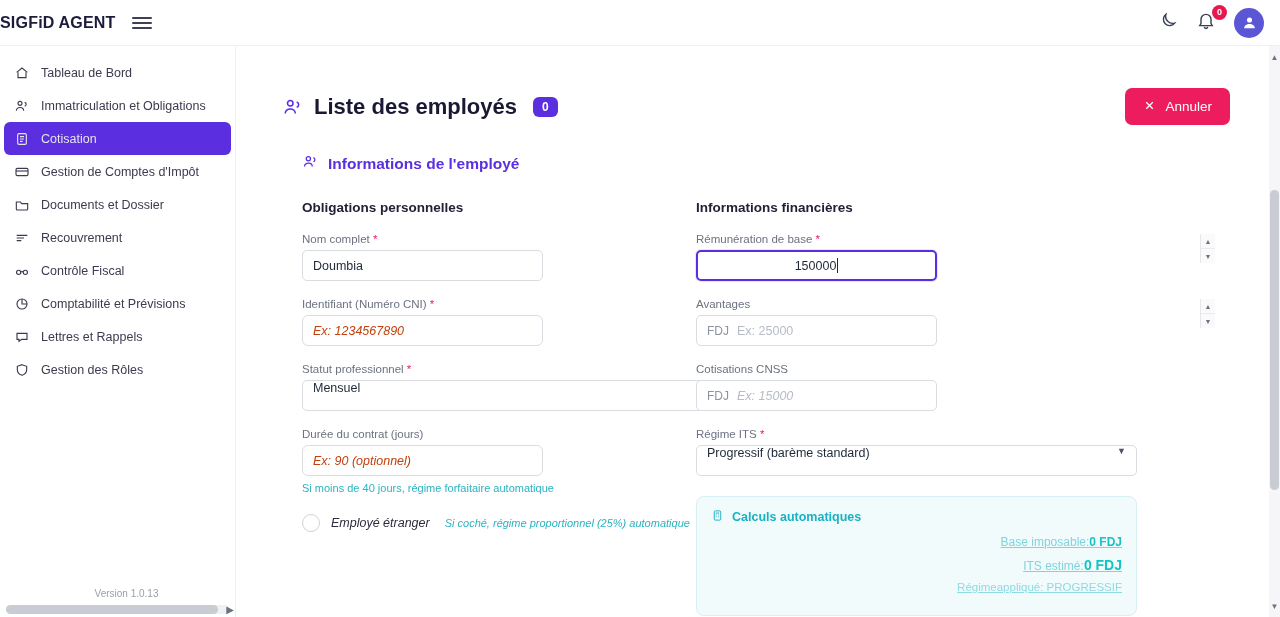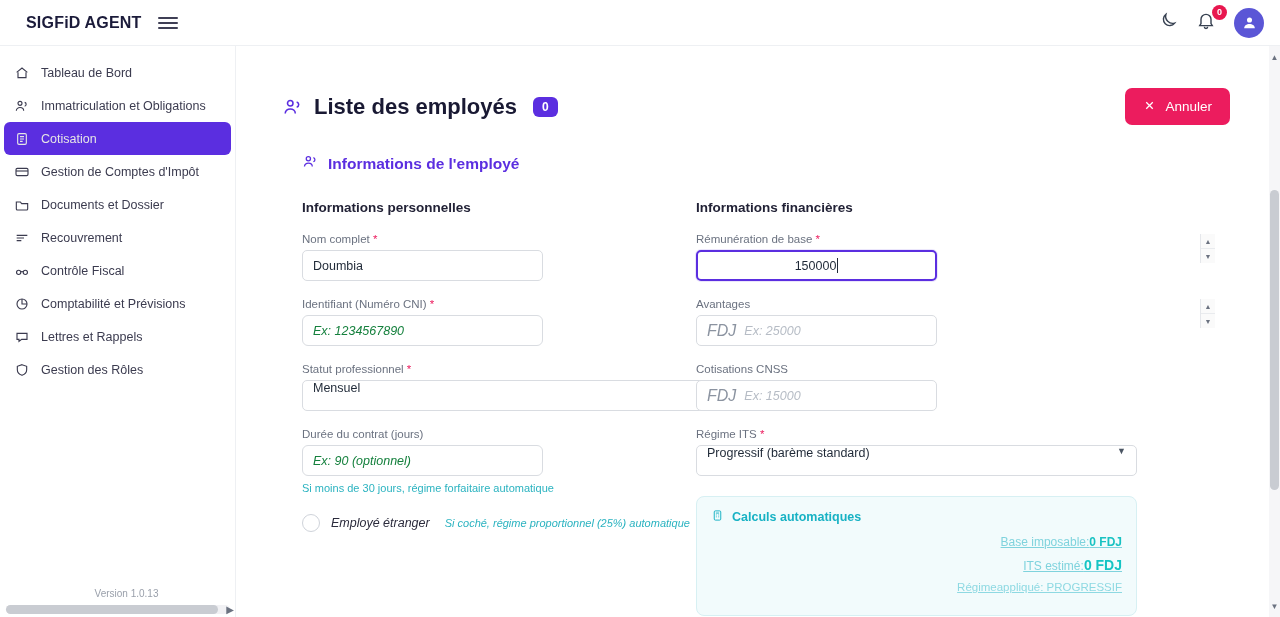--- a/index.html
+++ b/index.html
@@ -16,21 +16,21 @@
   
   .topbar {
     position: absolute; top: 0; left: 0; width: 1280px; height: 46px;
     background: #ffffff;
     border-bottom: 1px solid #eef0f3;
     display: flex; align-items: center;
     z-index: 30;
   }
   .brand {
     font-size: 16px; font-weight: bold; letter-spacing: .2px;
-    color: #1b1b3a; margin-left: 26px;
+    color: #1b1b3a; margin-left: 0;
   }
   .hamburger {
     margin-left: 16px; width: 20px; height: 20px;
     display: flex; flex-direction: column; justify-content: center; gap: 3px;
     cursor: pointer;
   }
   .hamburger span { display: block; height: 2px; background: #3f3f55; border-radius: 2px; }
   .topbar-right {
     margin-left: auto; display: flex; align-items: center; gap: 14px;
     padding-right: 16px;
@@ -124,26 +124,26 @@
     font-size: 11.5px; color: #6b7280; margin-bottom: 5px; display: block;
   }
   .req { color: #ec1c5e; }
   .input {
     width: 241px; height: 31px;
     border: 1px solid #d9dce1; border-radius: 5px;
     font-size: 12.5px; color: #1f2937;
     padding: 0 10px; background: #fff;
     display: flex; align-items: center;
   }
-  .input.placeholder { color: #15803d; font-style: italic; border-radius: 6px; }
+  .input.placeholder { color: #c2410c; font-style: italic; border-radius: 6px; }
   .input.focused {
     border: 2px solid #5b2ee0; box-shadow: 0 0 0 1px rgba(91,46,224,.12);
   }
   .input.money { width: 241px; justify-content: flex-start; }
-  .prefix { color: #8b93a0; font-size: 16px; margin-right: 8px; font-style: italic; }
+  .prefix { color: #8b93a0; font-size: 12px; margin-right: 8px; }
   .caret { display: inline-block; width: 1px; height: 15px; background: #1f2937; margin-left: 1px; }
 
   .spinner {
     position: absolute; right: 1px; top: 1px; width: 15px; height: 29px;
     display: flex; flex-direction: column;
     border-left: 1px solid #e5e7eb; background: #fafafa;
   }
   .spinner div {
     flex: 1; display: flex; align-items: center; justify-content: center;
     font-size: 7px; color: #6b7280;
@@ -377,21 +377,21 @@
               <path d="M3.5 19c0-3 2.6-4.8 5.5-4.8s5.5 1.8 5.5 4.8"></path>
               <path d="M16 6.5a3 3 0 0 1 0 5.8"></path>
             </svg>
         </span>
         <span>Informations de l'employé</span>
       </div>
 
       <div class="cols">
 
         <div class="col col-left">
-          <div class="col-head">Informations personnelles</div>
+          <div class="col-head">Obligations personnelles</div>
 
           <div class="field">
             <label class="flabel">
               <span>Nom complet</span>
               <span class="req">*</span>
             </label>
             <div class="input">
               <span>Doumbia</span>
             </div>
           </div>
@@ -415,21 +415,21 @@
               <span>Mensuel</span>
               <span class="chev">▼</span>
             </div>
           </div>
 
           <div class="field">
             <label class="flabel">Durée du contrat (jours)</label>
             <div class="input placeholder">
               <span>Ex: 90 (optionnel)</span>
             </div>
-            <div class="hint">Si moins de 30 jours, régime forfaitaire automatique</div>
+            <div class="hint">Si moins de 40 jours, régime forfaitaire automatique</div>
           </div>
 
           <div class="checkline">
             <span class="checkbox"></span>
             <span class="checklabel">Employé étranger</span>
             <span class="checkhint">Si coché, régime proportionnel (25%) automatique</span>
           </div>
         </div>
 
         <div class="col col-right">
@@ -447,21 +447,21 @@
                 <div>▲</div>
                 <div>▼</div>
               </span>
             </div>
           </div>
 
           <div class="field">
             <label class="flabel">Avantages</label>
             <div class="input">
               <span class="prefix">FDJ</span>
-              <span class="placeholder" style="color:#b6bcc5;font-style:italic;">Ex: 25000</span>
+              <span class="placeholder" style="color:#b6bcc5;">Ex: 25000</span>
               <span class="spinner">
                 <div>▲</div>
                 <div>▼</div>
               </span>
             </div>
           </div>
 
           <div class="field">
             <label class="flabel">Cotisations CNSS</label>
             <div class="input">

